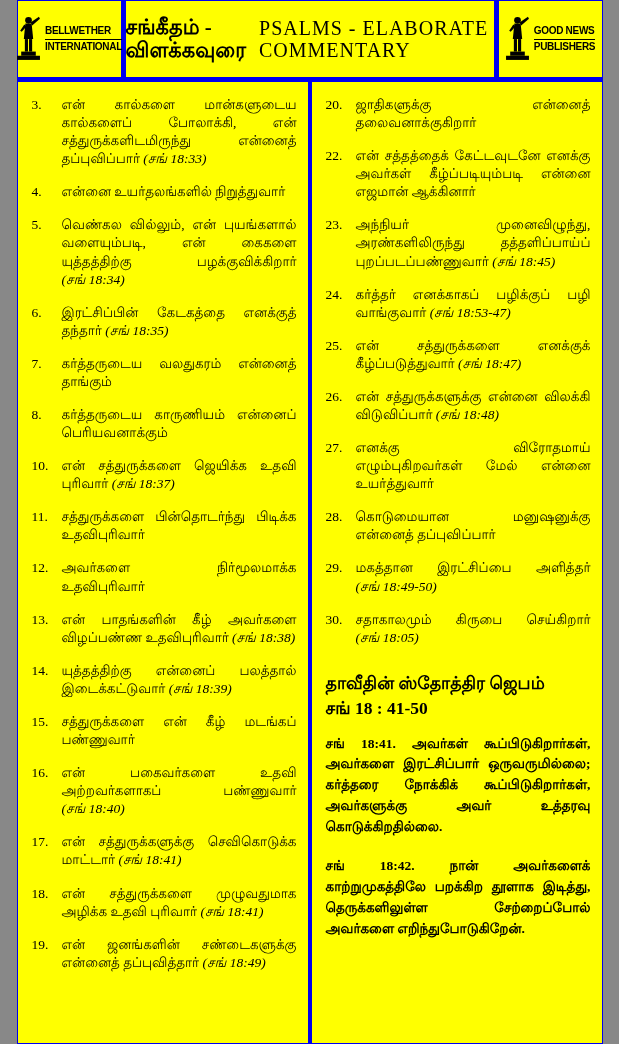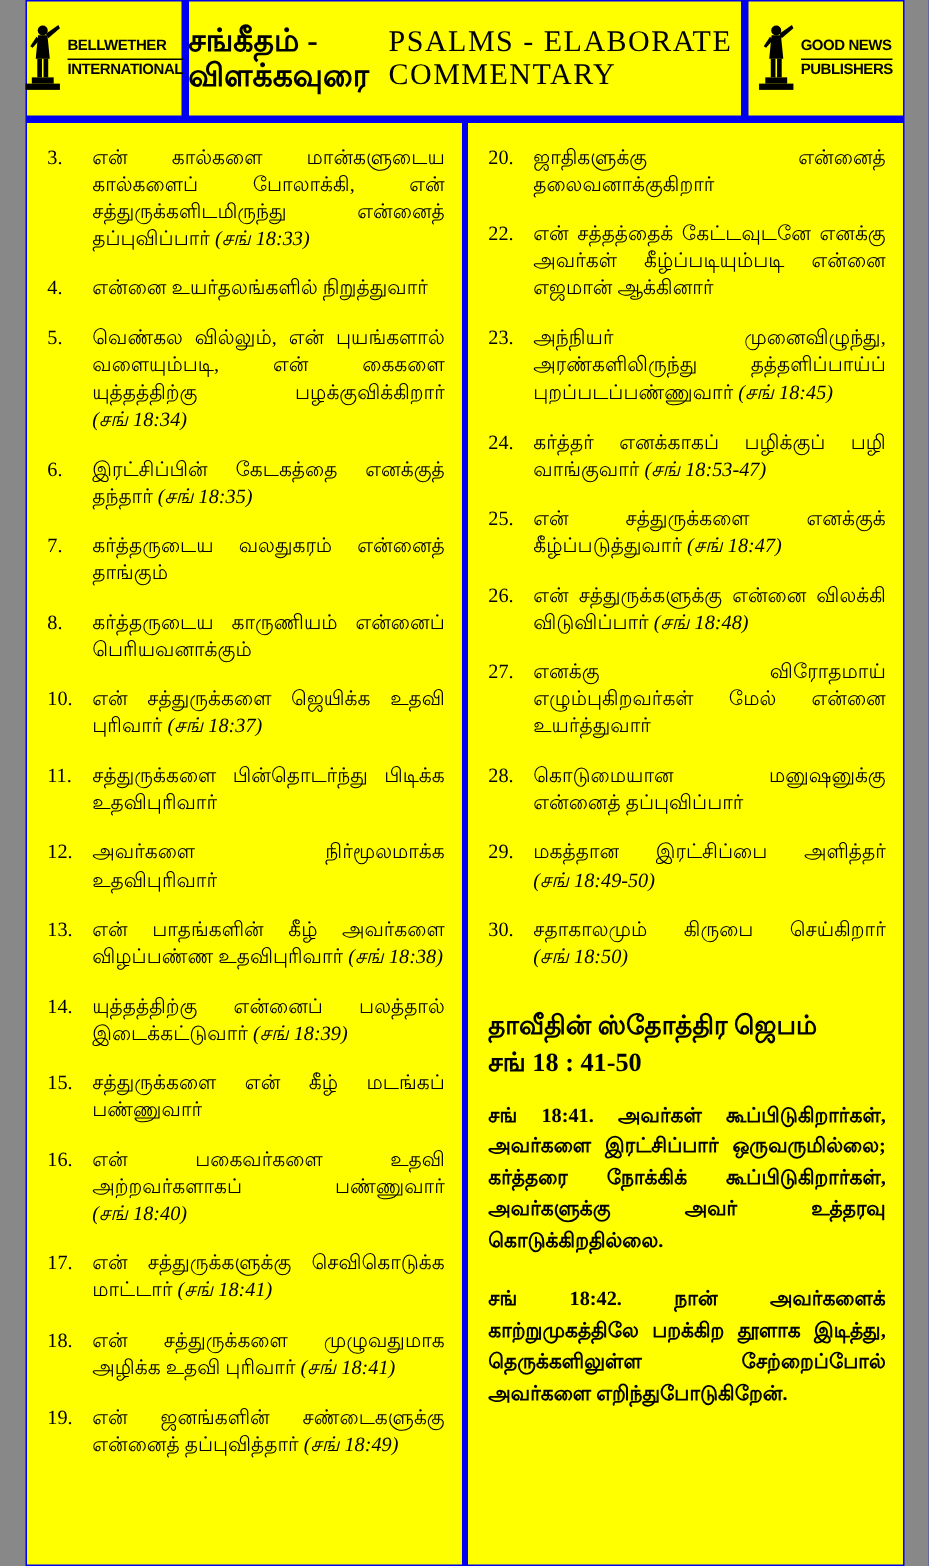--- a/index.html
+++ b/index.html
@@ -150,21 +150,21 @@
       <div>
           <div class="item"><span class="num">20.</span>ஜாதிகளுக்கு என்னைத் தலைவனாக்குகிறார்</div>
           <div class="item"><span class="num">22.</span>என் சத்தத்தைக் கேட்டவுடனே எனக்கு அவர்கள் கீழ்ப்படியும்படி என்னை எஜமான் ஆக்கினார்</div>
           <div class="item"><span class="num">23.</span>அந்நியர் முனைவிழுந்து, அரண்களிலிருந்து தத்தளிப்பாய்ப் புறப்படப்பண்ணுவார் <i class="ref">(சங் 18:45)</i></div>
           <div class="item"><span class="num">24.</span>கர்த்தர் எனக்காகப் பழிக்குப் பழி வாங்குவார் <i class="ref">(சங் 18:53-47)</i></div>
           <div class="item"><span class="num">25.</span>என் சத்துருக்களை எனக்குக் கீழ்ப்படுத்துவார் <i class="ref">(சங் 18:47)</i></div>
           <div class="item"><span class="num">26.</span>என் சத்துருக்களுக்கு என்னை விலக்கி விடுவிப்பார் <i class="ref">(சங் 18:48)</i></div>
           <div class="item"><span class="num">27.</span>எனக்கு விரோதமாய் எழும்புகிறவர்கள் மேல் என்னை உயர்த்துவார்</div>
           <div class="item"><span class="num">28.</span>கொடுமையான மனுஷனுக்கு என்னைத் தப்புவிப்பார்</div>
           <div class="item"><span class="num">29.</span>மகத்தான இரட்சிப்பை அளித்தர் <i class="ref">(சங் 18:49-50)</i></div>
-          <div class="item"><span class="num">30.</span>சதாகாலமும் கிருபை செய்கிறார் <i class="ref">(சங் 18:50)</i></div>
+          <div class="item"><span class="num">30.</span>சதாகாலமும் கிருபை செய்கிறார் <i class="ref">(சங் 18:05)</i></div>
         </div>
 
       <div class="prayer-heading">
         <div>தாவீதின் ஸ்தோத்திர ஜெபம்</div>
         <div>சங் 18 : 41-50</div>
       </div>
 
       <div>
           <div class="prayer-para">சங் 18:41. அவர்கள் கூப்பிடுகிறார்கள், அவர்களை இரட்சிப்பார் ஒருவருமில்லை; கர்த்தரை நோக்கிக் கூப்பிடுகிறார்கள், அவர்களுக்கு அவர் உத்தரவு கொடுக்கிறதில்லை.</div>
           <div class="prayer-para">சங் 18:42. நான் அவர்களைக் காற்றுமுகத்திலே பறக்கிற தூளாக இடித்து, தெருக்களிலுள்ள சேற்றைப்போல் அவர்களை எறிந்துபோடுகிறேன்.</div>

